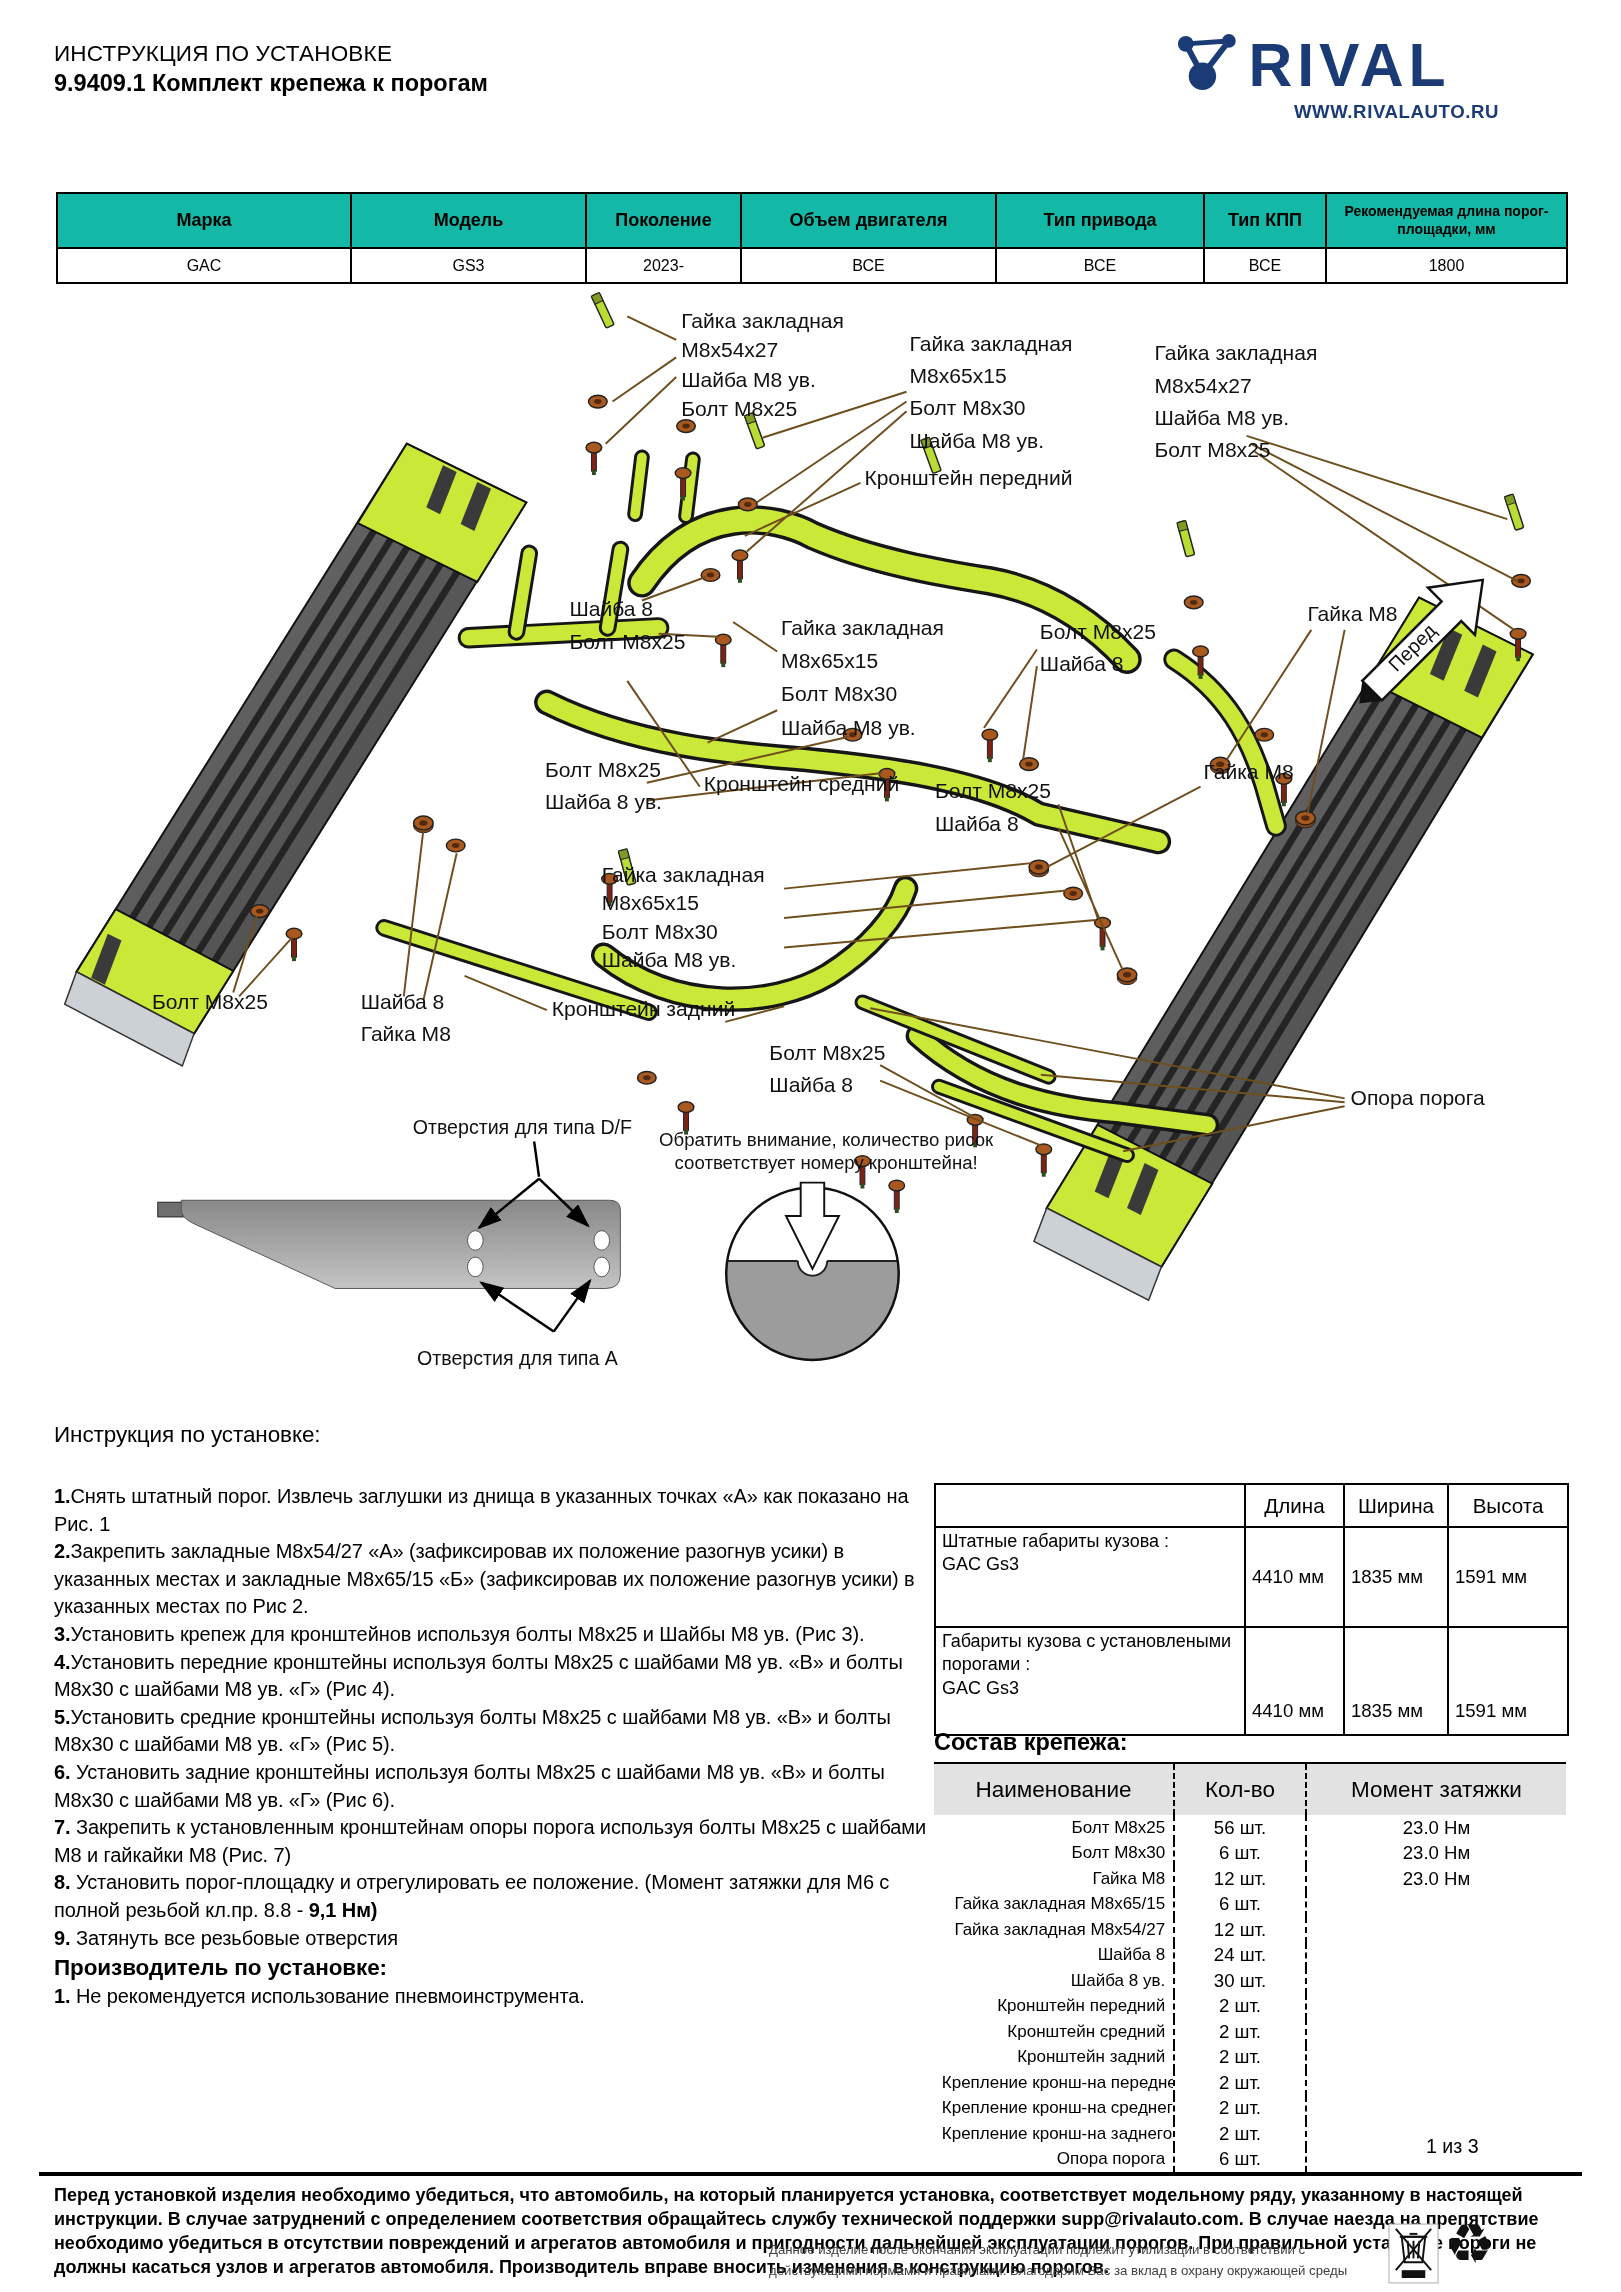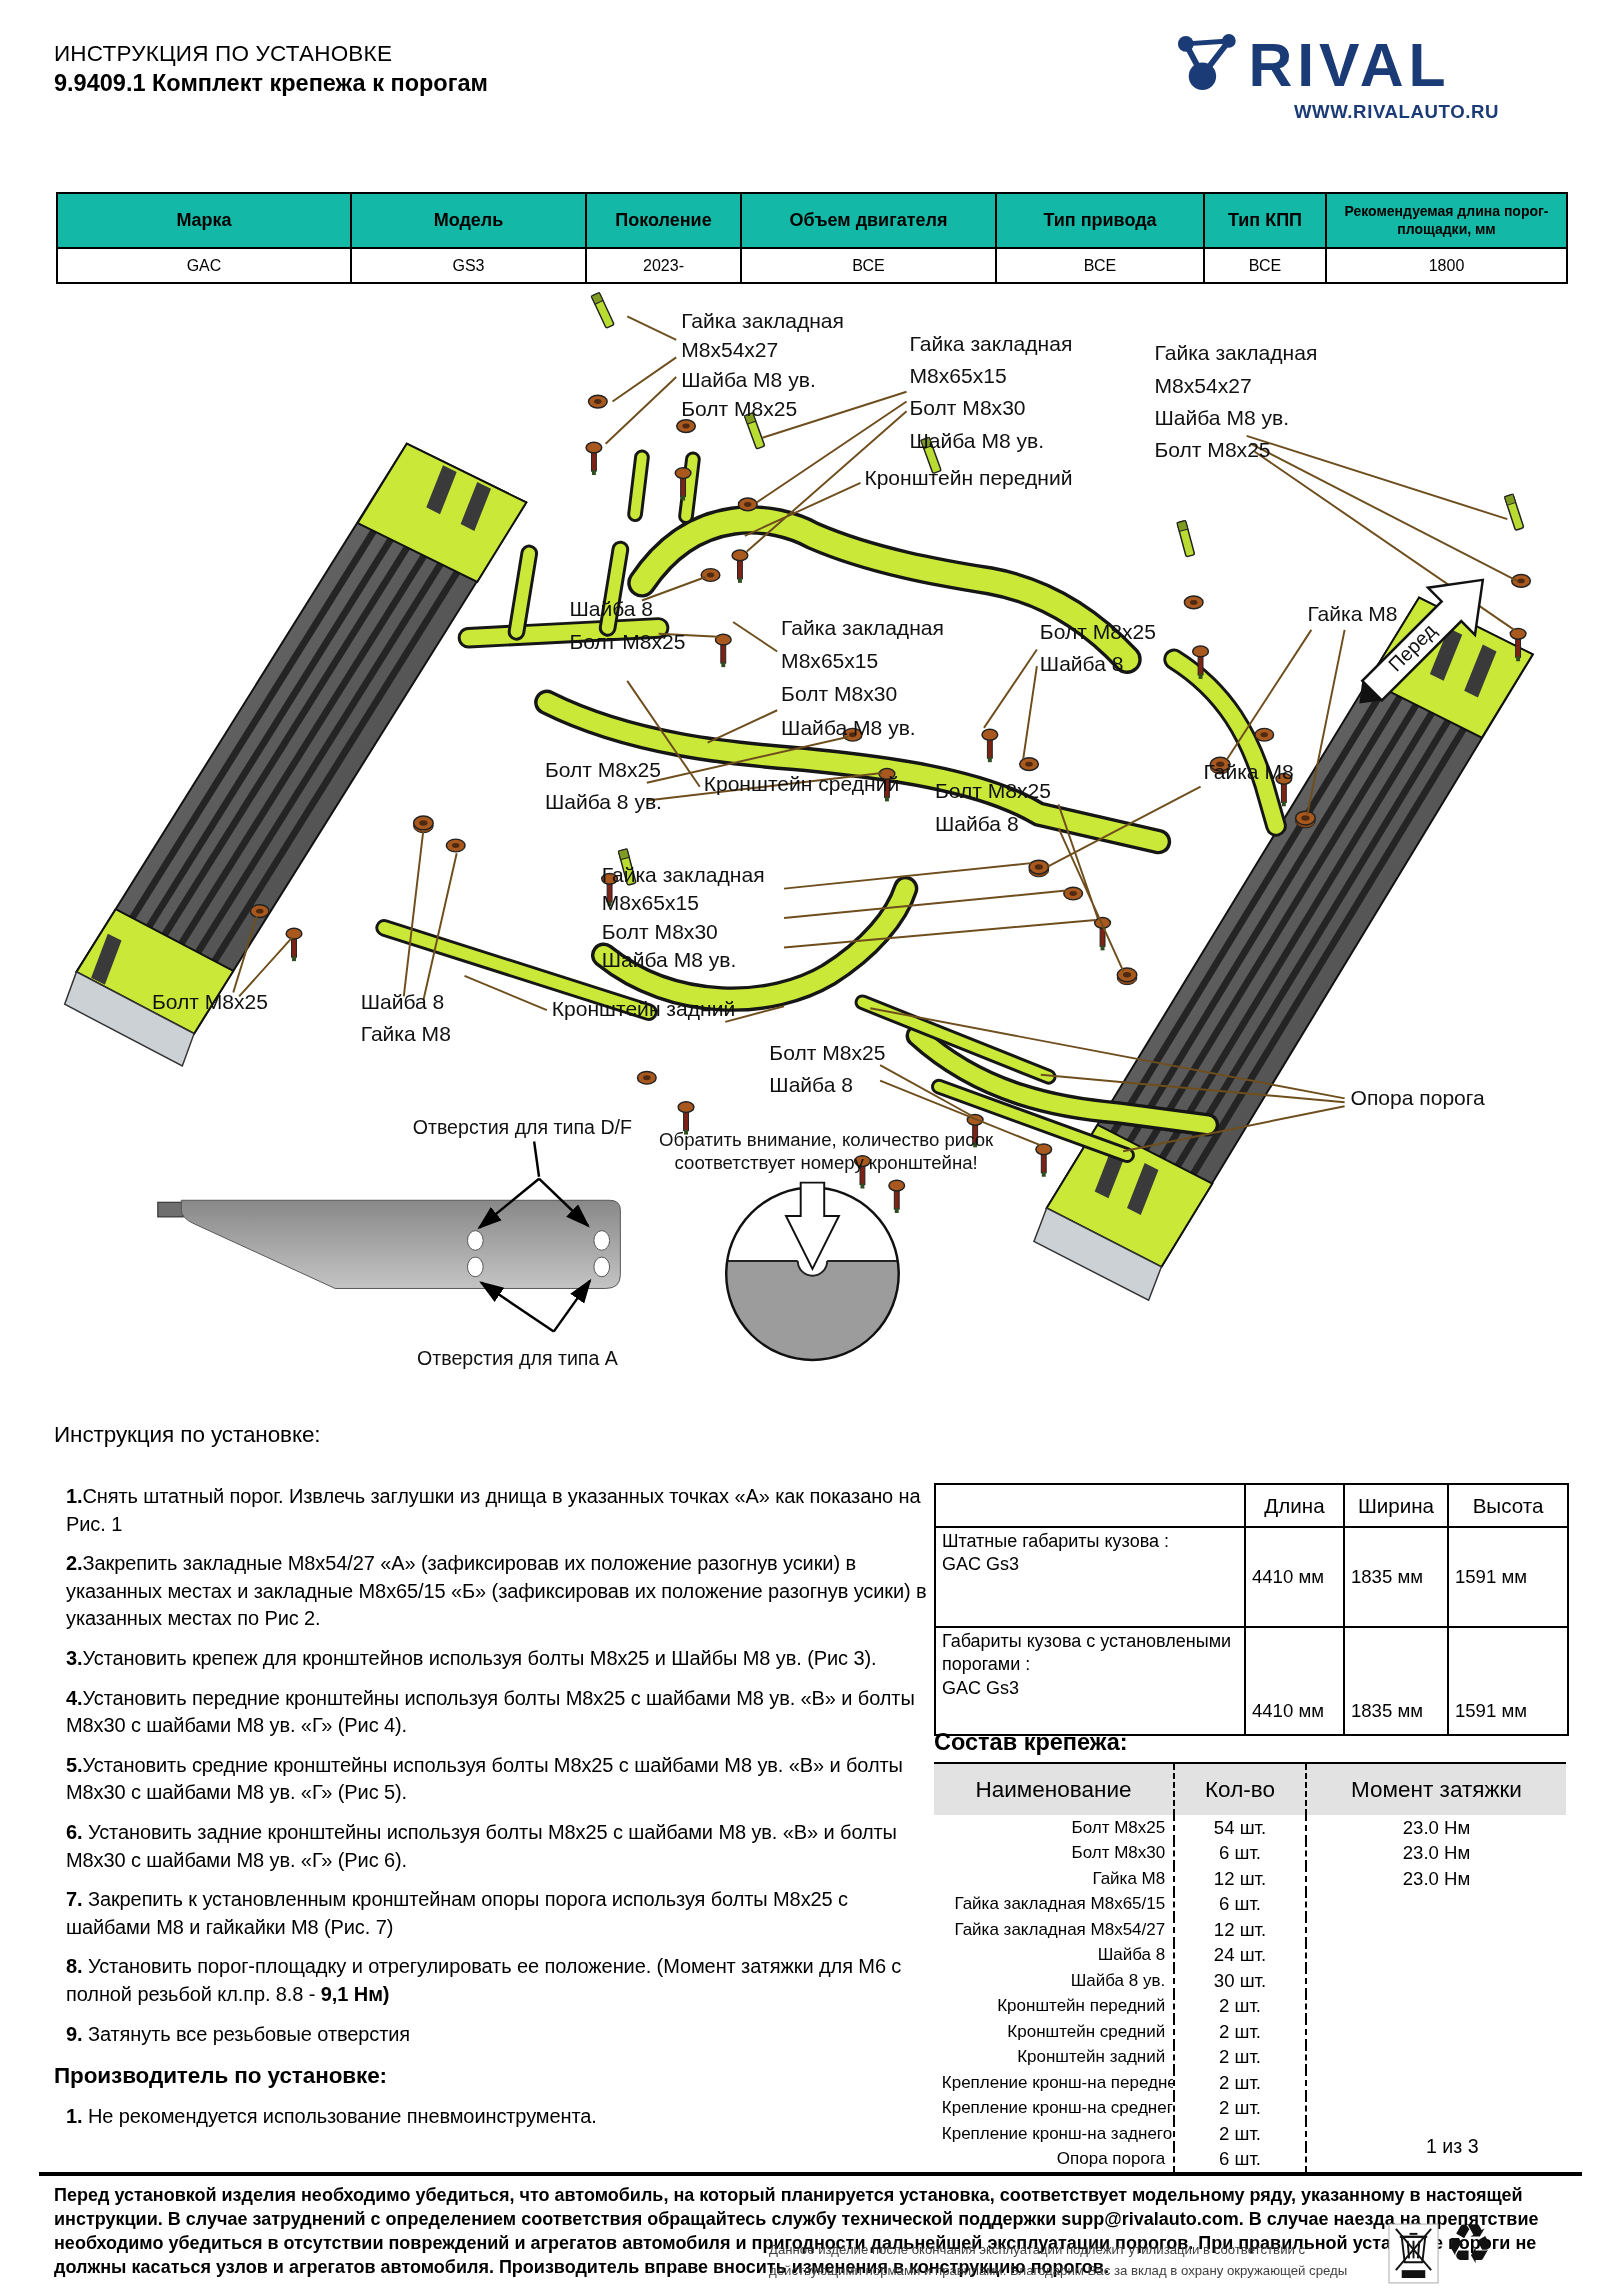--- a/index.html
+++ b/index.html
@@ -21,21 +21,21 @@
   .dl{font:21.5px "Liberation Sans",sans-serif;fill:#111}
   .dln{font:19px "Liberation Sans",sans-serif;fill:#111;text-anchor:middle}
   .dlr{font:20px "Liberation Sans",sans-serif;fill:#111;text-anchor:middle}
   .ao{stroke:#161616;fill:none;stroke-linecap:round;stroke-linejoin:round}
   .af{stroke:#c9e838;fill:none;stroke-linecap:round;stroke-linejoin:round}
   .callout{stroke:#6f4e1e;stroke-width:2;fill:none}
 
   .instr{left:54px;top:1419px;width:887px;font-size:20px;line-height:1.38;letter-spacing:-0.1px}
   .instr .h{font-weight:normal;font-size:22.5px;margin:0 0 33px 0}
   .instr .h2{font-weight:bold;font-size:22.5px;margin:0}
-  .instr p{margin:12px}
+  .instr p{margin:0}
 
   table.dims{left:934px;top:1483px;width:632px;border-collapse:collapse;table-layout:fixed}
   .dims th,.dims td{border:2px solid #000;padding:2px 5.9px}
   .dims th{font-size:20.6px;font-weight:normal;text-align:center;height:37px}
   .dims td.lbl{font-size:18px;text-align:left;vertical-align:top;line-height:1.3}
   .dims td.val{font-size:18.6px;}
   .dims tr.r1 td{height:94px}
   .dims tr.r2 td{height:92px}
   .dims tr.r2 td.val{vertical-align:bottom;padding-bottom:11.8px}
 
@@ -435,21 +435,21 @@
         <col style="width:260px">
       </colgroup>
     <tbody>
         <tr>
       <th>Наименование</th>
       <th class="sep">Кол-во</th>
       <th class="sep">Момент затяжки</th>
     </tr>
     <tr>
           <td class="name">Болт М8х25</td>
-          <td class="sep qty">54 шт.</td>
+          <td class="sep qty">56 шт.</td>
           <td class="sep tq">23.0 Нм</td>
         </tr>
     <tr>
           <td class="name">Болт М8х30</td>
           <td class="sep qty">6 шт.</td>
           <td class="sep tq">23.0 Нм</td>
         </tr>
     <tr>
           <td class="name">Гайка М8</td>
           <td class="sep qty">12 шт.</td>

